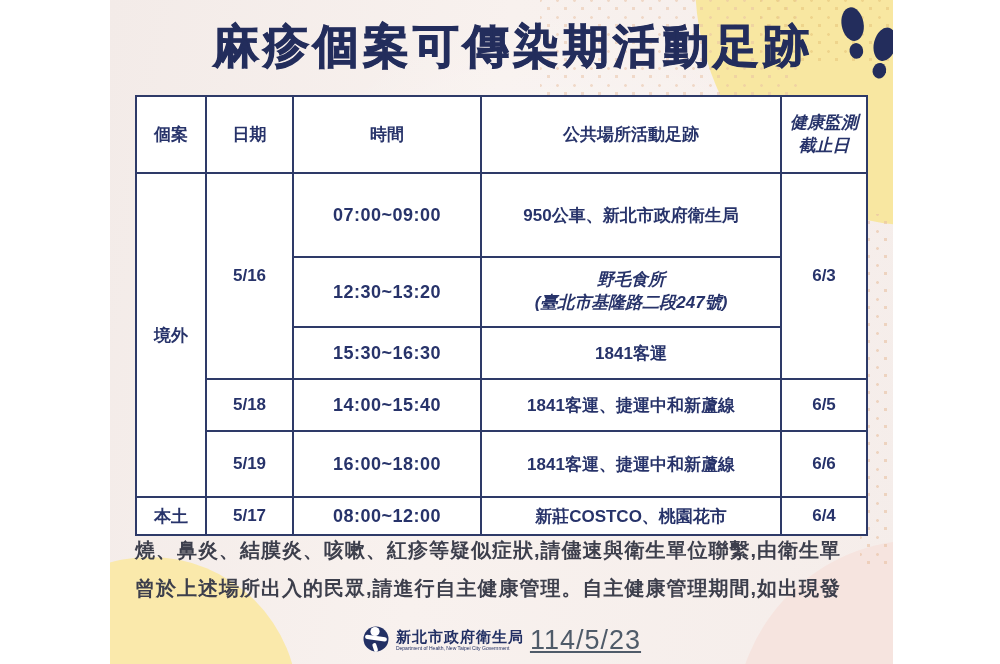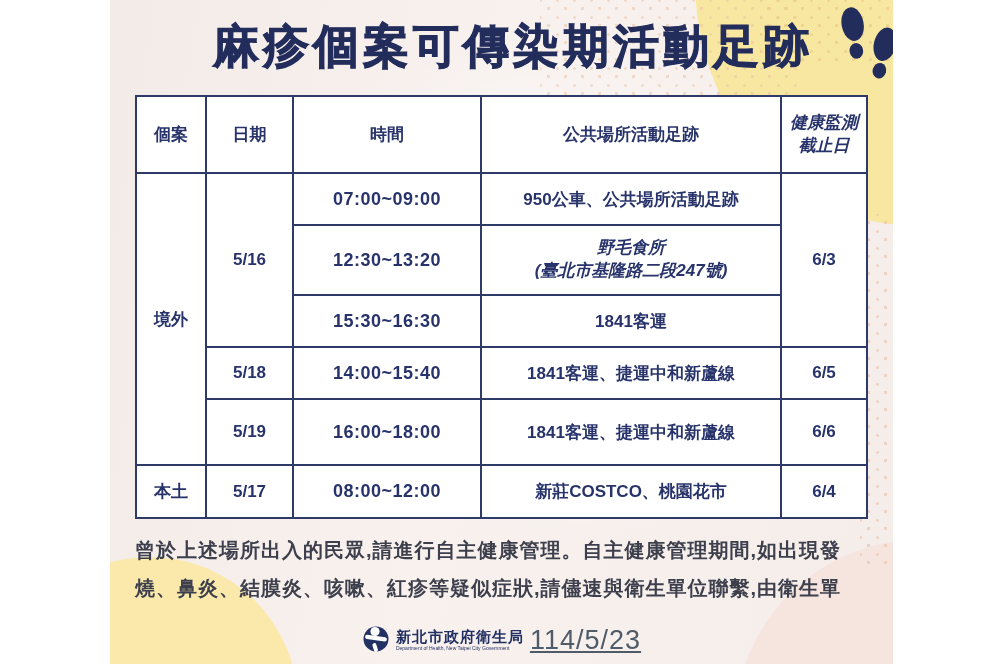--- a/index.html
+++ b/index.html
@@ -39,26 +39,26 @@
     -webkit-text-stroke:1px #232d5c; }
 
   .footprints { position:absolute; left:728px; top:4px; }
 
   
   table { position:absolute; left:25px; top:95px; border-collapse:collapse;
     background:#ffffff; table-layout:fixed; }
   td,th { border:2px solid #2e3a68; text-align:center; vertical-align:middle;
     color:#27336a; font-weight:bold; font-size:17px; padding:0; }
   .rh  td { height:77px; }
-  .r1  td { height:52px; }
+  .r1  td { height:84px; }
   .r2  td { height:70px; }
   .r3  td { height:52px;border-radius:20px; }
   .r4  td { height:52px;margin-top:6px; }
   .r5  td { height:66px; }
-  .r6  td { height:53px;border-radius:17px; }
+  .r6  td { height:38px;border-radius:17px; }
   .time-cell { font-size:18px; letter-spacing:0.5px; }
   .two-line div { line-height:1.35;font-style:italic; }
 
   
   .note { position:absolute; left:25px; top:531px; width:745px;
     font-size:20px; font-weight:bold; color:#3d3f4c; letter-spacing:1px; line-height:38px; }
 
   
   .footer { position:absolute; left:0; top:624px; width:100%;
     display:flex; justify-content:center; align-items:flex-start; gap:6px; }
@@ -111,21 +111,21 @@
         <td>公共場所活動足跡</td>
         <td class="two-line">
           <div>健康監測</div>
           <div>截止日</div>
         </td>
       </tr>
       <tr class="r1">
         <td rowspan="5">境外</td>
         <td rowspan="3">5/16</td>
         <td class="time-cell">07:00~09:00</td>
-        <td>950公車、公共場所活動足跡</td>
+        <td>950公車、新北市政府衛生局</td>
         <td rowspan="3">6/3</td>
       </tr>
       <tr class="r2">
         <td class="time-cell">12:30~13:20</td>
         <td class="two-line">
           <div>野毛食所</div>
           <div>(臺北市基隆路二段247號)</div>
         </td>
       </tr>
       <tr class="r3">
@@ -148,22 +148,22 @@
         <td>本土</td>
         <td>5/17</td>
         <td class="time-cell">08:00~12:00</td>
         <td>新莊COSTCO、桃園花市</td>
         <td>6/4</td>
       </tr>
     </tbody>
       </table>
 
     <div class="note">
+      <div>燒、鼻炎、結膜炎、咳嗽、紅疹等疑似症狀,請儘速與衛生單位聯繫,由衛生單</div>
       <div>曾於上述場所出入的民眾,請進行自主健康管理。自主健康管理期間,如出現發</div>
-      <div>燒、鼻炎、結膜炎、咳嗽、紅疹等疑似症狀,請儘速與衛生單位聯繫,由衛生單</div>
     </div>
 
     <div class="footer">
       <svg width="28" height="30" viewBox="0 0 28 30">
         <circle cx="14" cy="15" r="12.5" fill="#223064"></circle>
         <circle cx="13" cy="7.5" r="4.6" fill="#ffffff"></circle>
         <rect x="3" y="12" width="22" height="4.2" rx="2.1" fill="#ffffff" transform="rotate(8 14 14)"></rect>
         <rect x="11" y="19" width="4" height="9" rx="2" fill="#ffffff" transform="rotate(-18 13 23)"></rect>
       </svg>
       <div class="org-block">

